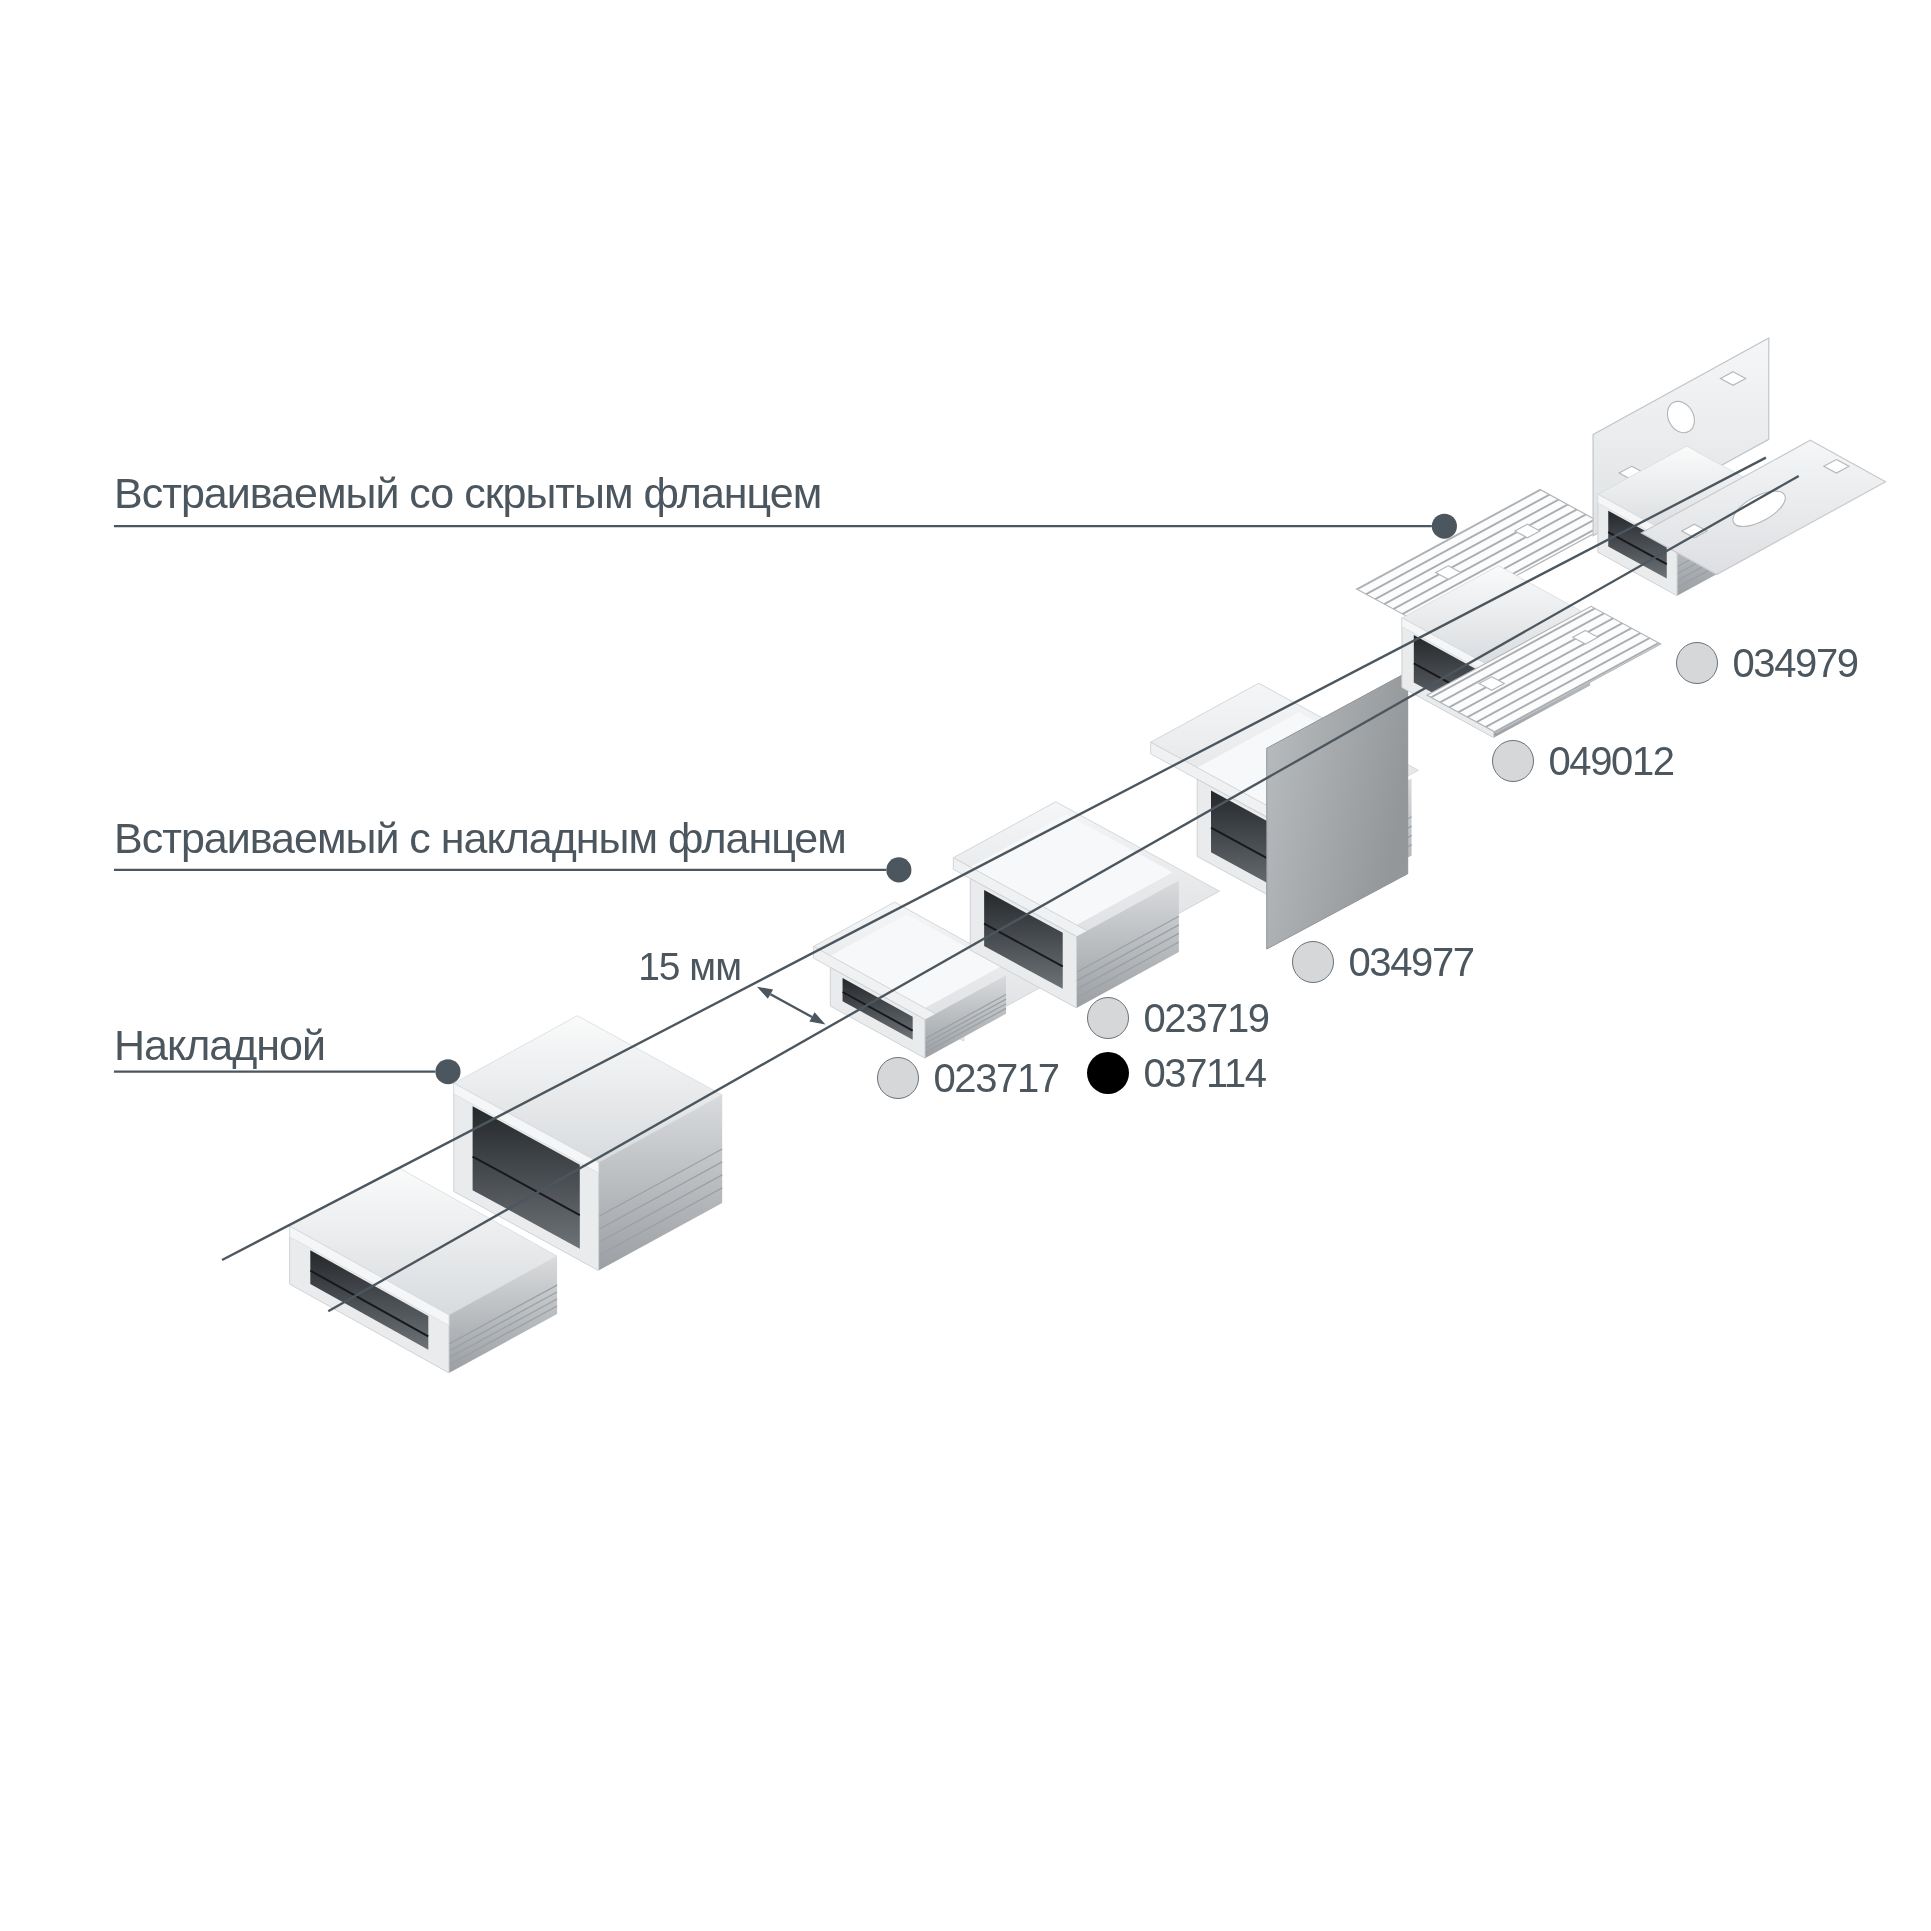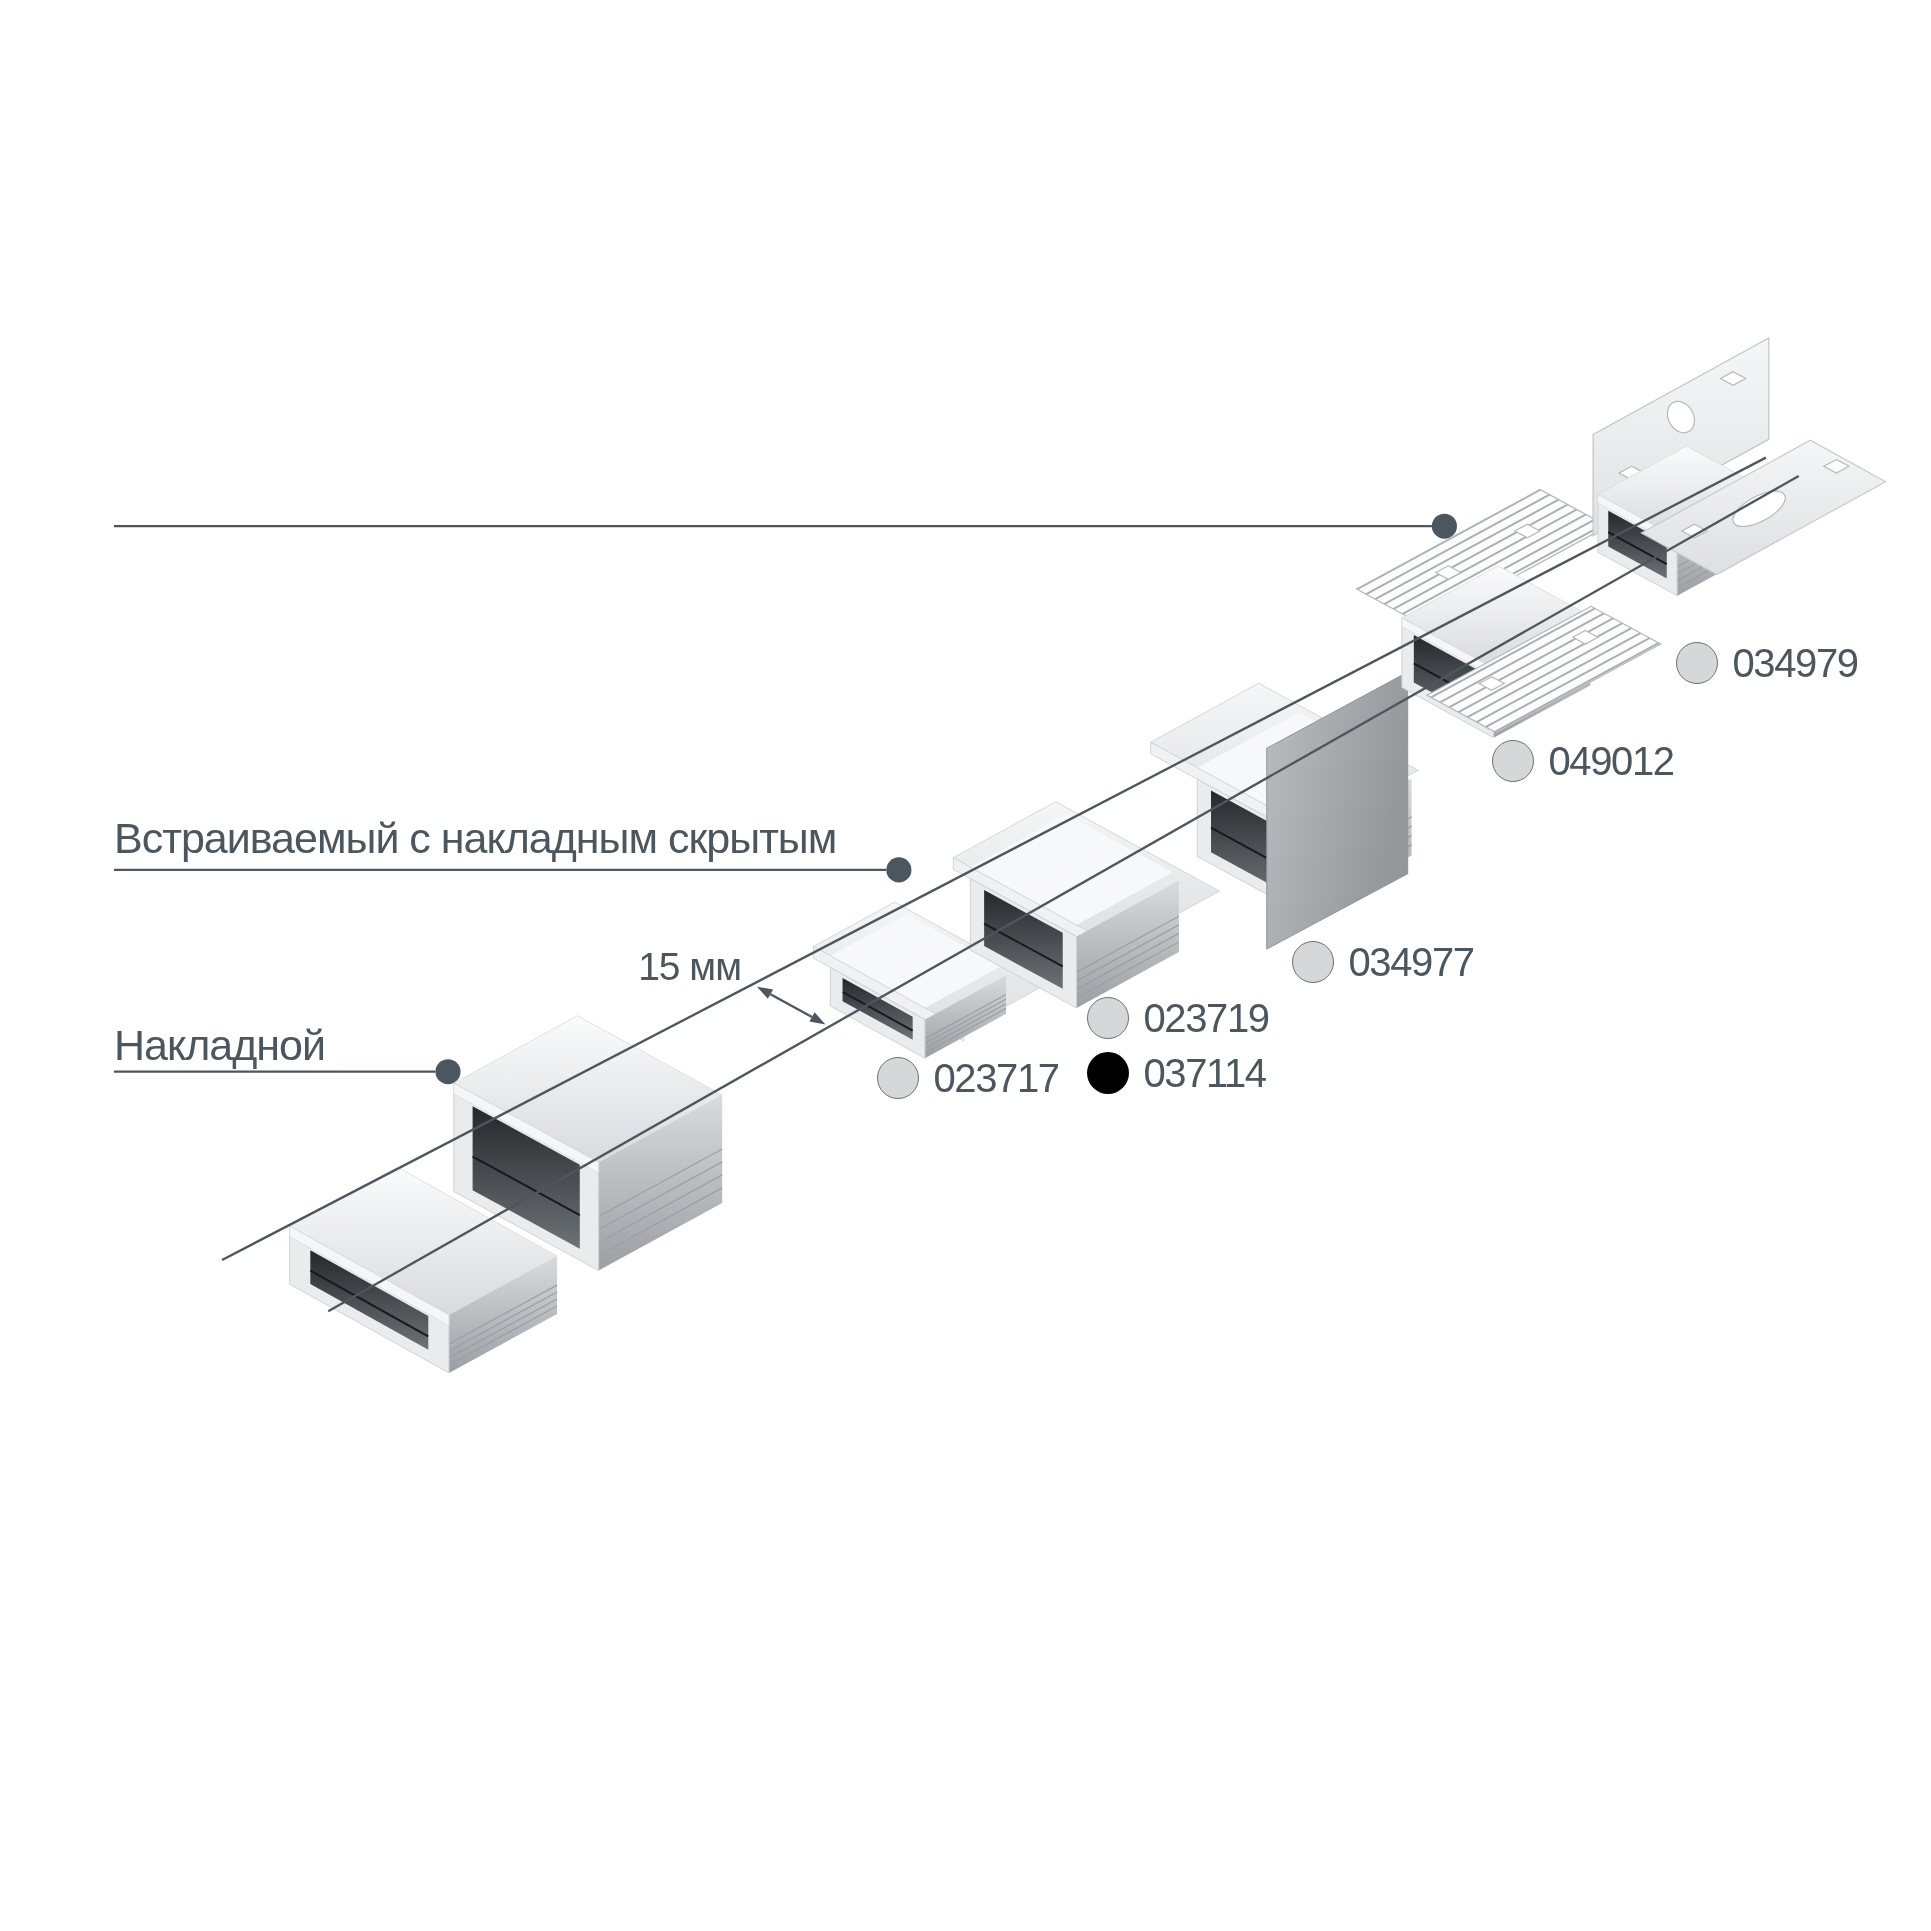--- a/index.html
+++ b/index.html
@@ -172,21 +172,22 @@
     <g>
       <line x1="118" y1="901" x2="918" y2="901" stroke="#4c565e" stroke-width="2.4"></line>
       <circle cx="931" cy="901" r="13" fill="#4c565e"></circle>
     </g>
     <g>
       <line x1="118" y1="1110" x2="451" y2="1110" stroke="#4c565e" stroke-width="2.4"></line>
       <circle cx="464" cy="1110" r="13" fill="#4c565e"></circle>
     </g>
   </svg>
 
-  <div class="slabel" style="left:114px;top:815px">Встраиваемый с накладным скрытым</div>
+  <div class="slabel" style="left:114px;top:470px">Встраиваемый со скрытым фланцем</div>
+  <div class="slabel" style="left:114px;top:815px">Встраиваемый с накладным фланцем</div>
   <div class="slabel" style="left:114px;top:1022px">Накладной</div>
 
   <div class="dim" style="left:541px;top:945px;width:200px">15 мм</div>
 
   <div class="codes" style="left:877px;top:1050px">
       <div class="crow">
         <span class="dot" style="background: rgb(214, 215, 216); border: 1.9px solid rgb(106, 115, 122);"></span>
         <span class="code">023717</span>
       </div>
     </div>

